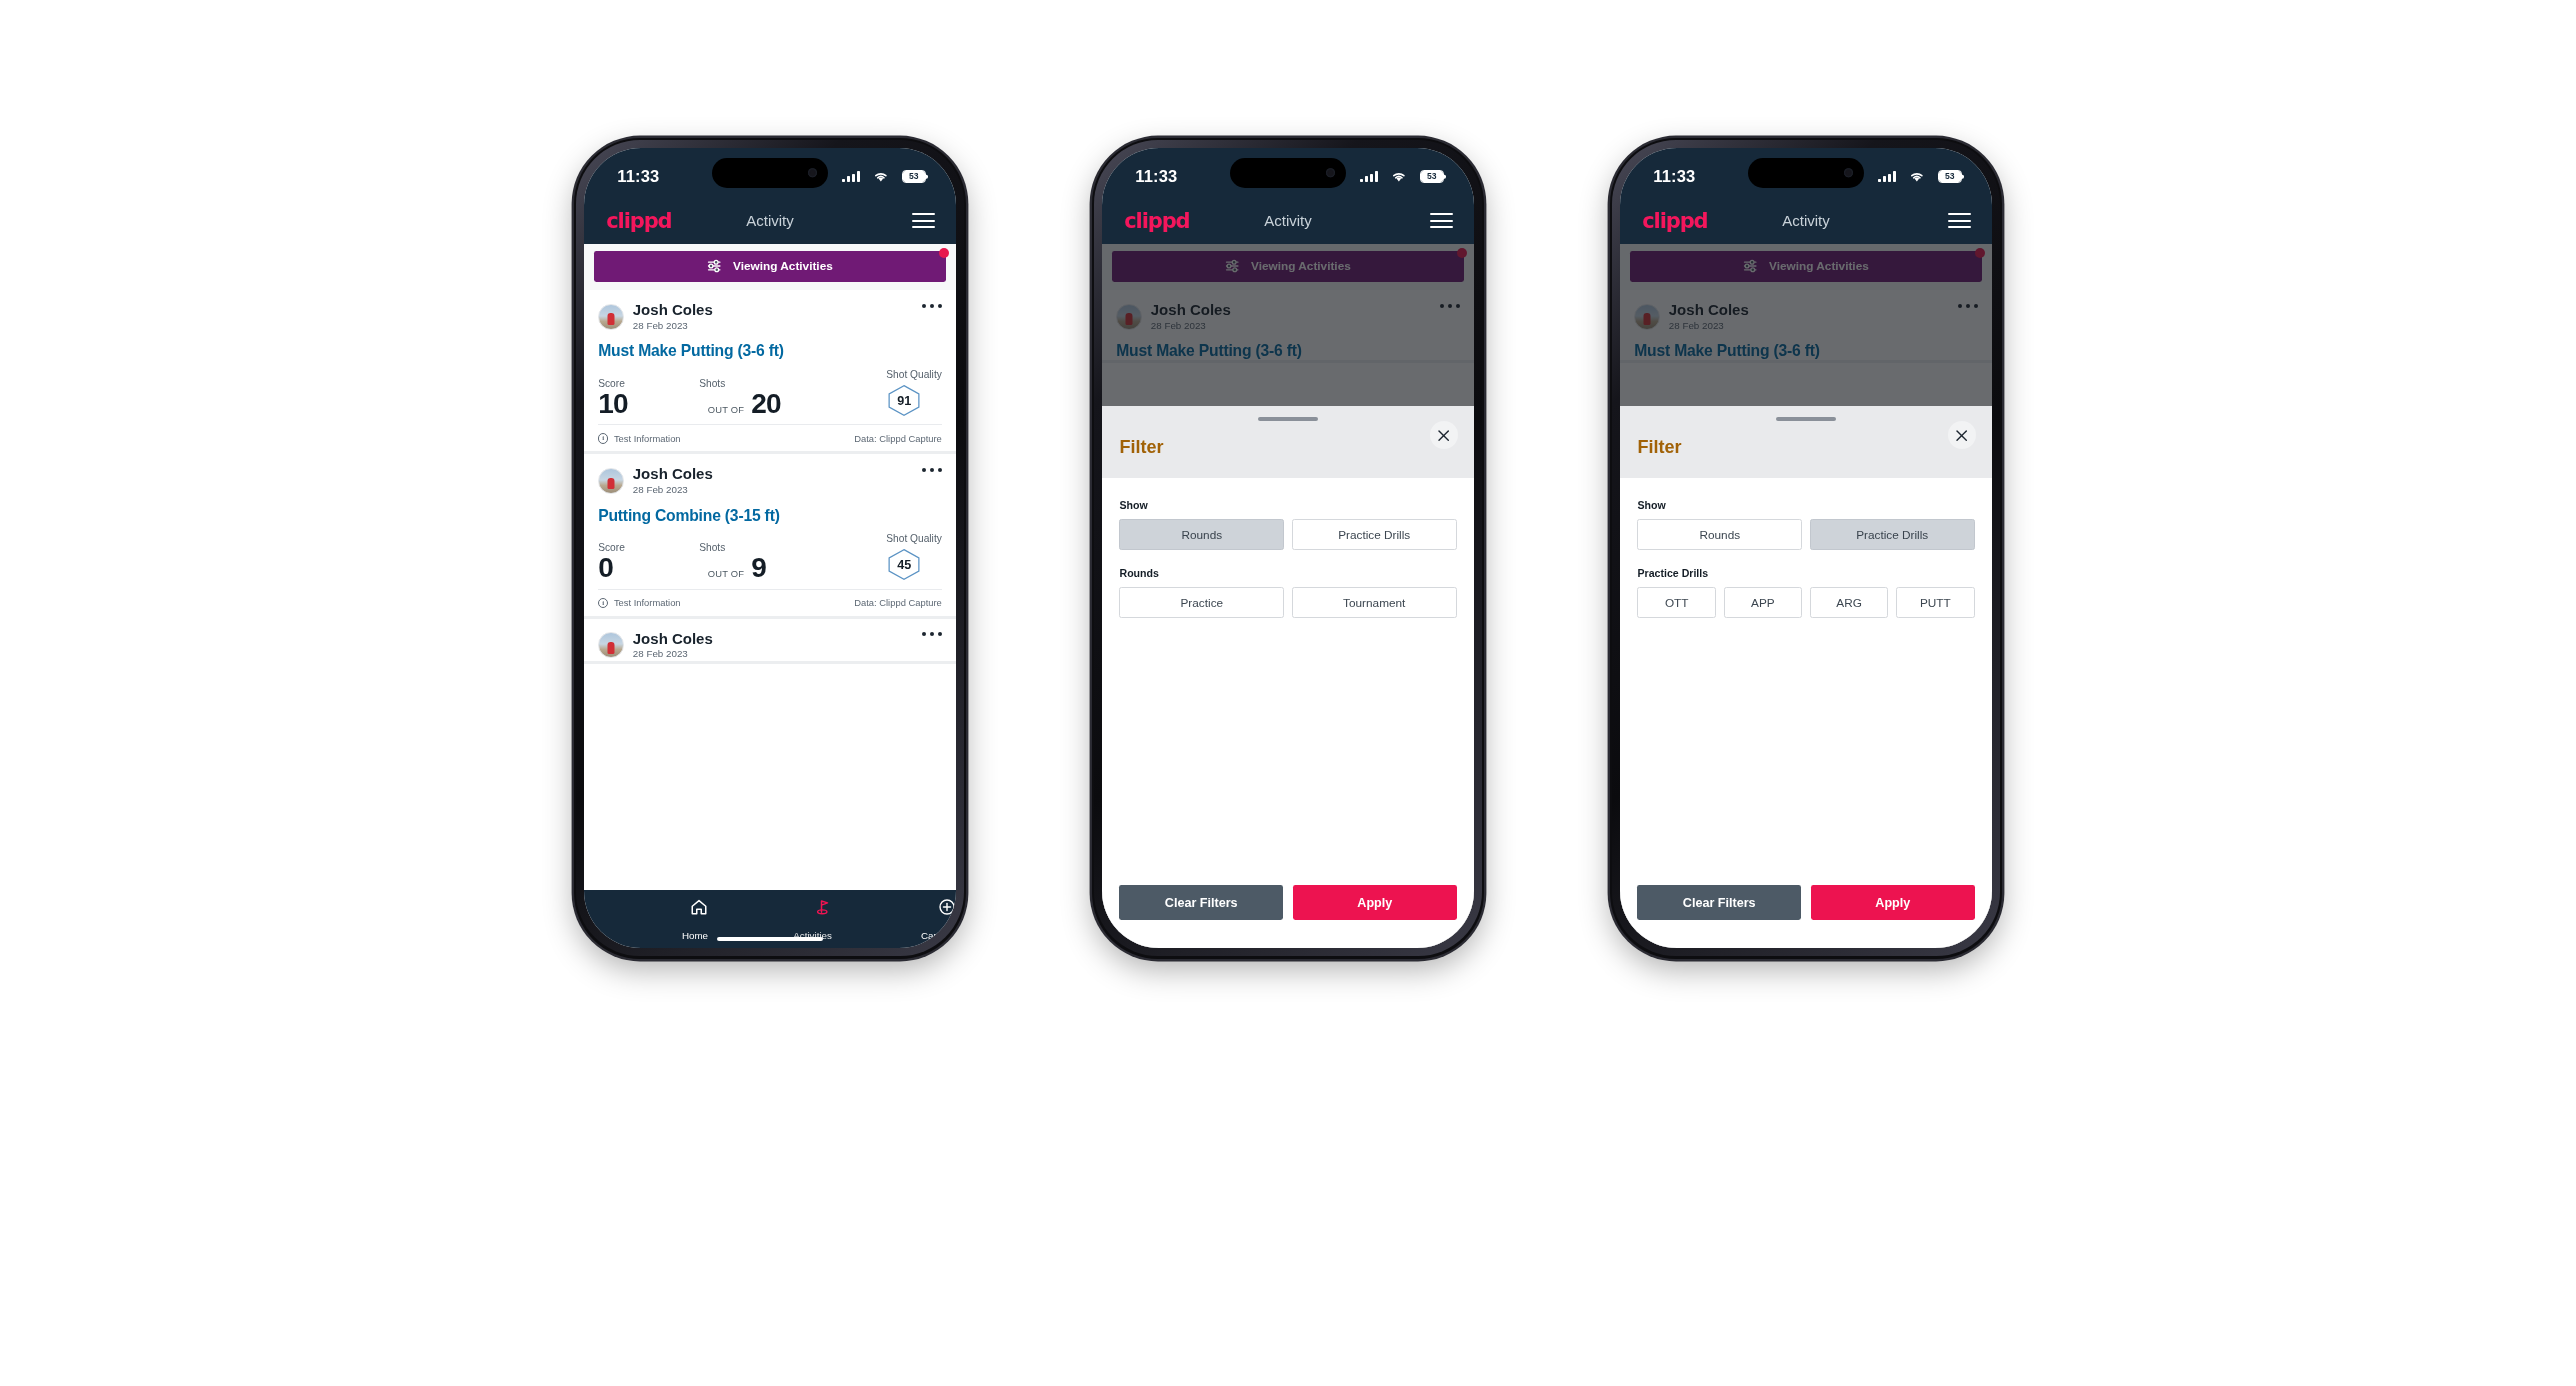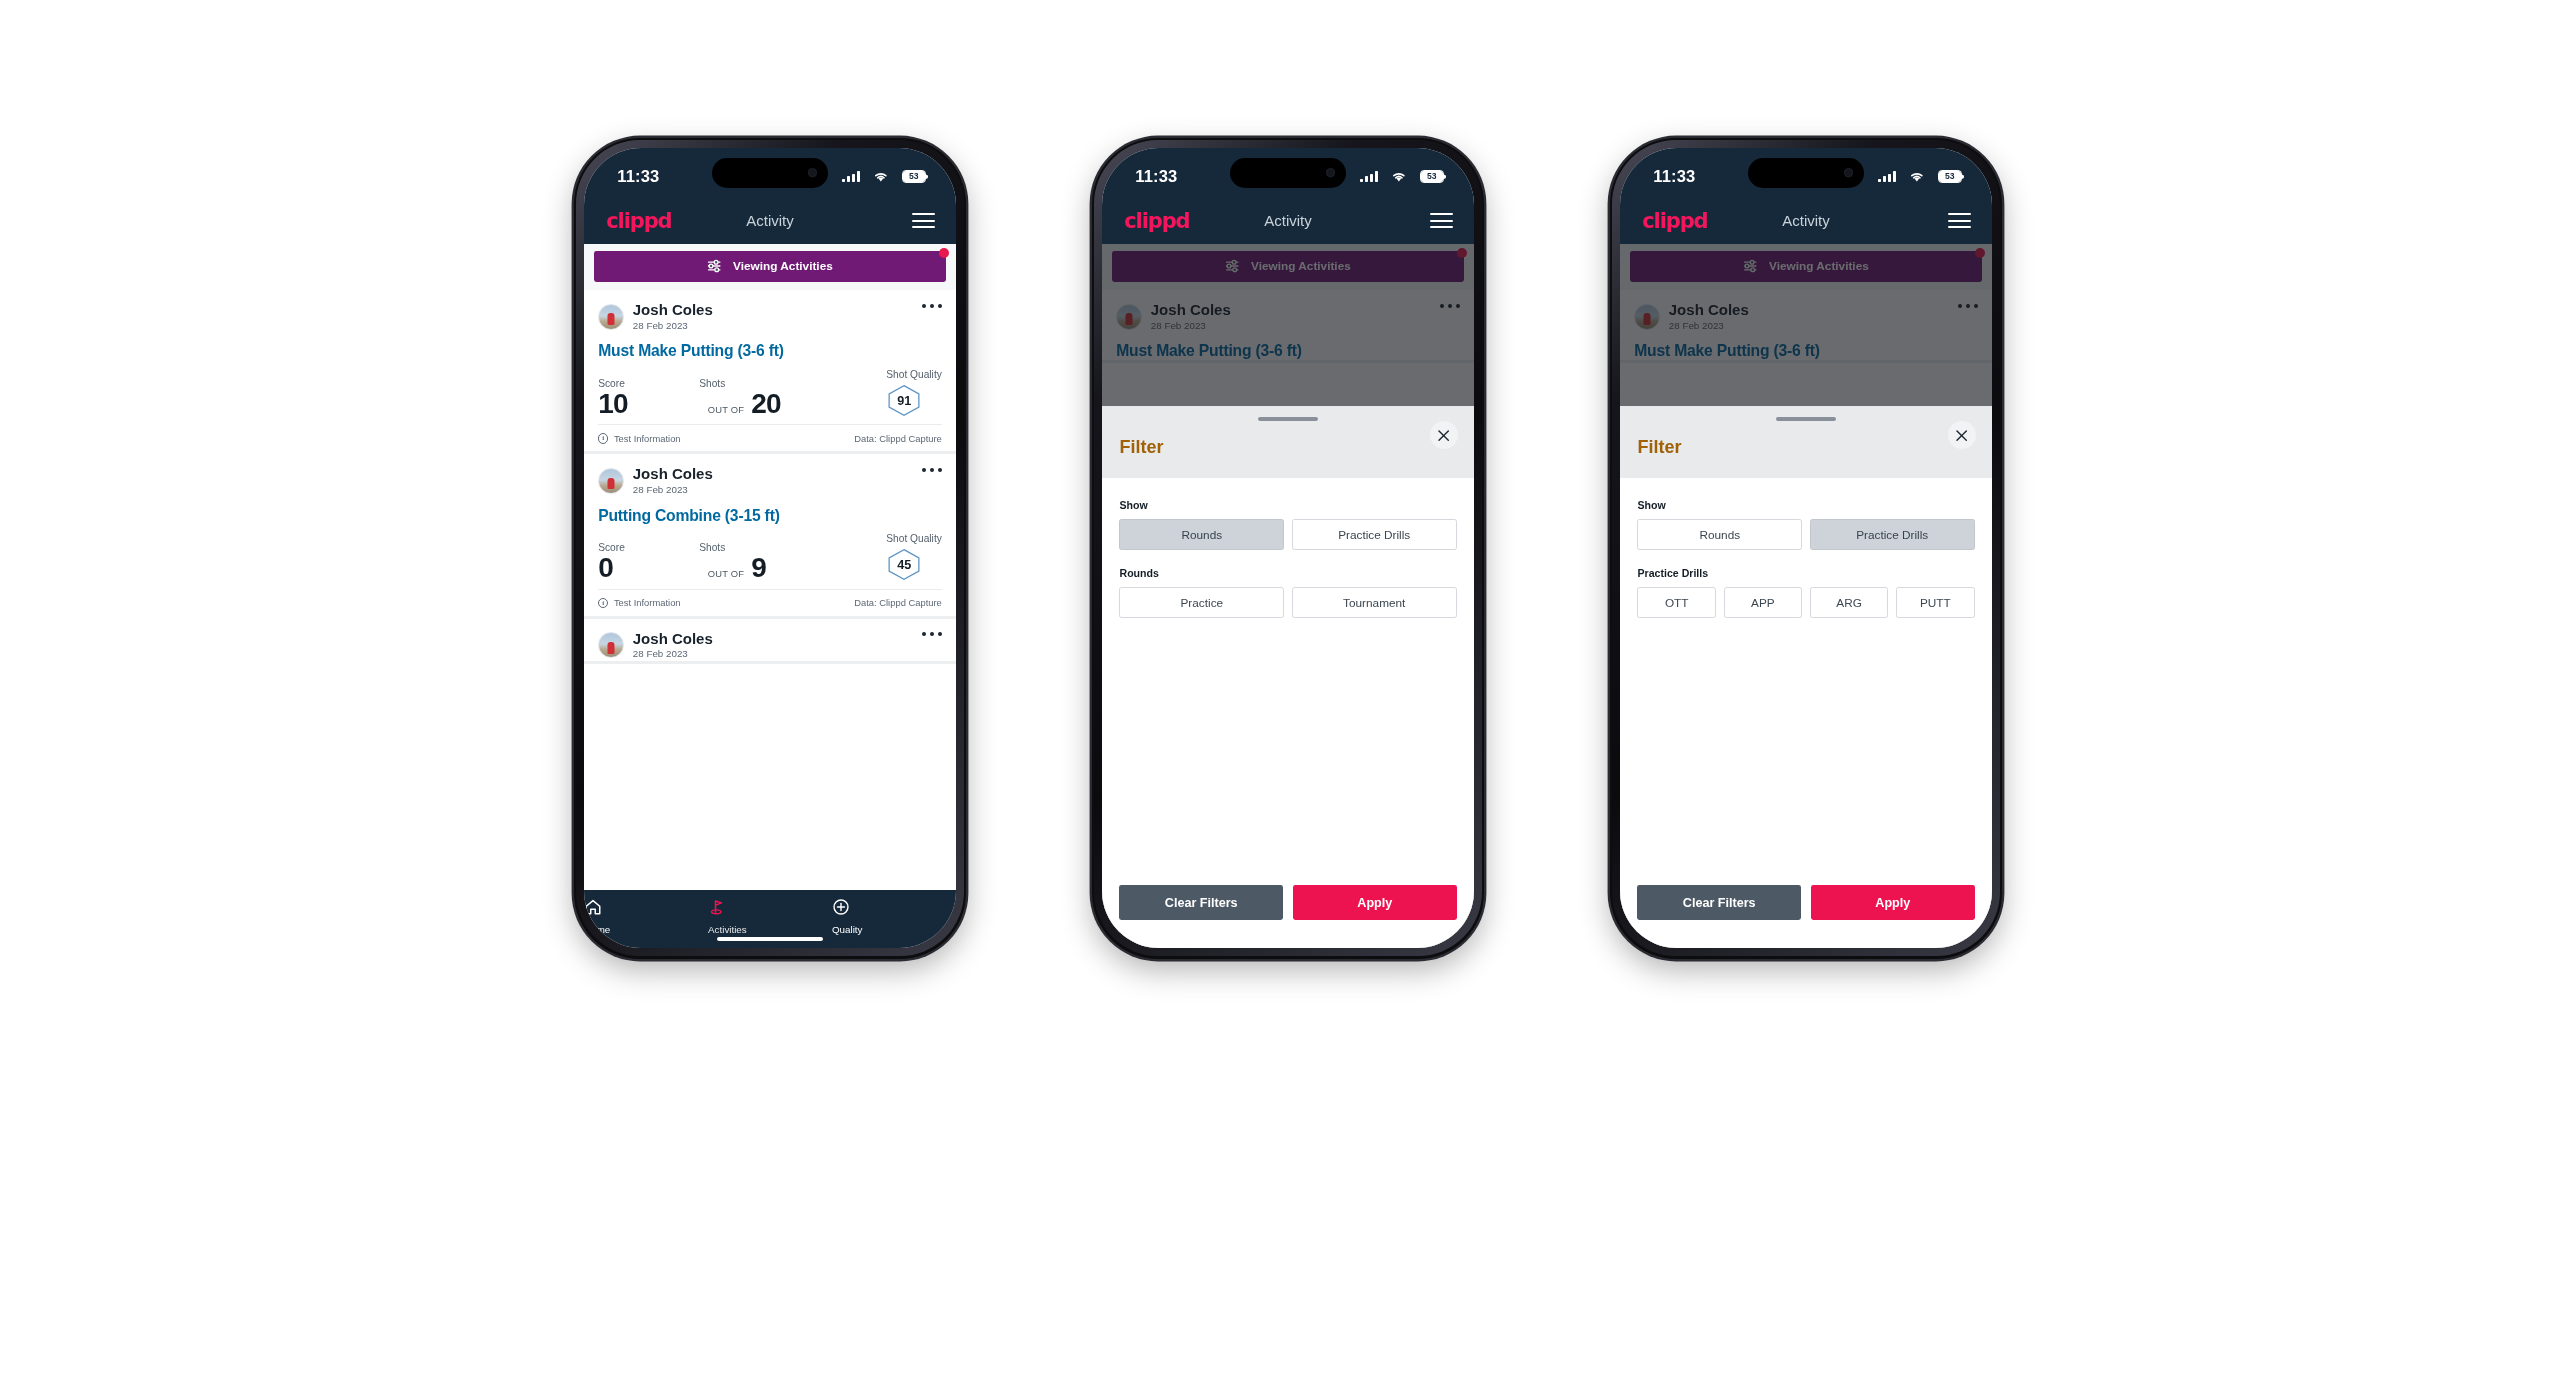--- a/index.html
+++ b/index.html
@@ -315,22 +315,22 @@
     flex: 0 0 auto;
     display: flex;
     align-items: flex-start;
     padding-top: 7px;
     position: relative;
   }
   .navitem {
     flex: 1 1 0;
     display: flex;
     flex-direction: column;
-    align-items: flex-start;
-    gap: 7px;
+    align-items: flex-end;
+    gap: 13px;
     color: #ffffff;
     font-size: 9.8px;
   }
   .navitem.active { color: #e8e9ea; }
   .navicon { height: 19.6px; display: flex; align-items: center; justify-content: center; }
   .homebar {
     position: absolute;
     left: 50%; transform: translateX(-50%);
     bottom: 7px;
     width: 106px; height: 3.9px;
@@ -632,21 +632,21 @@
           <span>Activities</span>
         </div>
         <div class="navitem">
           <div class="navicon">
             <svg width="18" height="18" viewBox="0 0 24 24">
               <circle cx="12" cy="12" r="9.3" fill="none" stroke="#fff" stroke-width="1.9"></circle>
               <line x1="12" y1="7.3" x2="12" y2="16.7" stroke="#fff" stroke-width="1.9" stroke-linecap="round"></line>
               <line x1="7.3" y1="12" x2="16.7" y2="12" stroke="#fff" stroke-width="1.9" stroke-linecap="round"></line>
             </svg>
           </div>
-          <span>Quality</span>
+          <span>Capture</span>
         </div>
         <div class="homebar"></div>
       </div>
 
     </div>
   </div>
 
   <div class="phone">
     <div class="screen">
 

